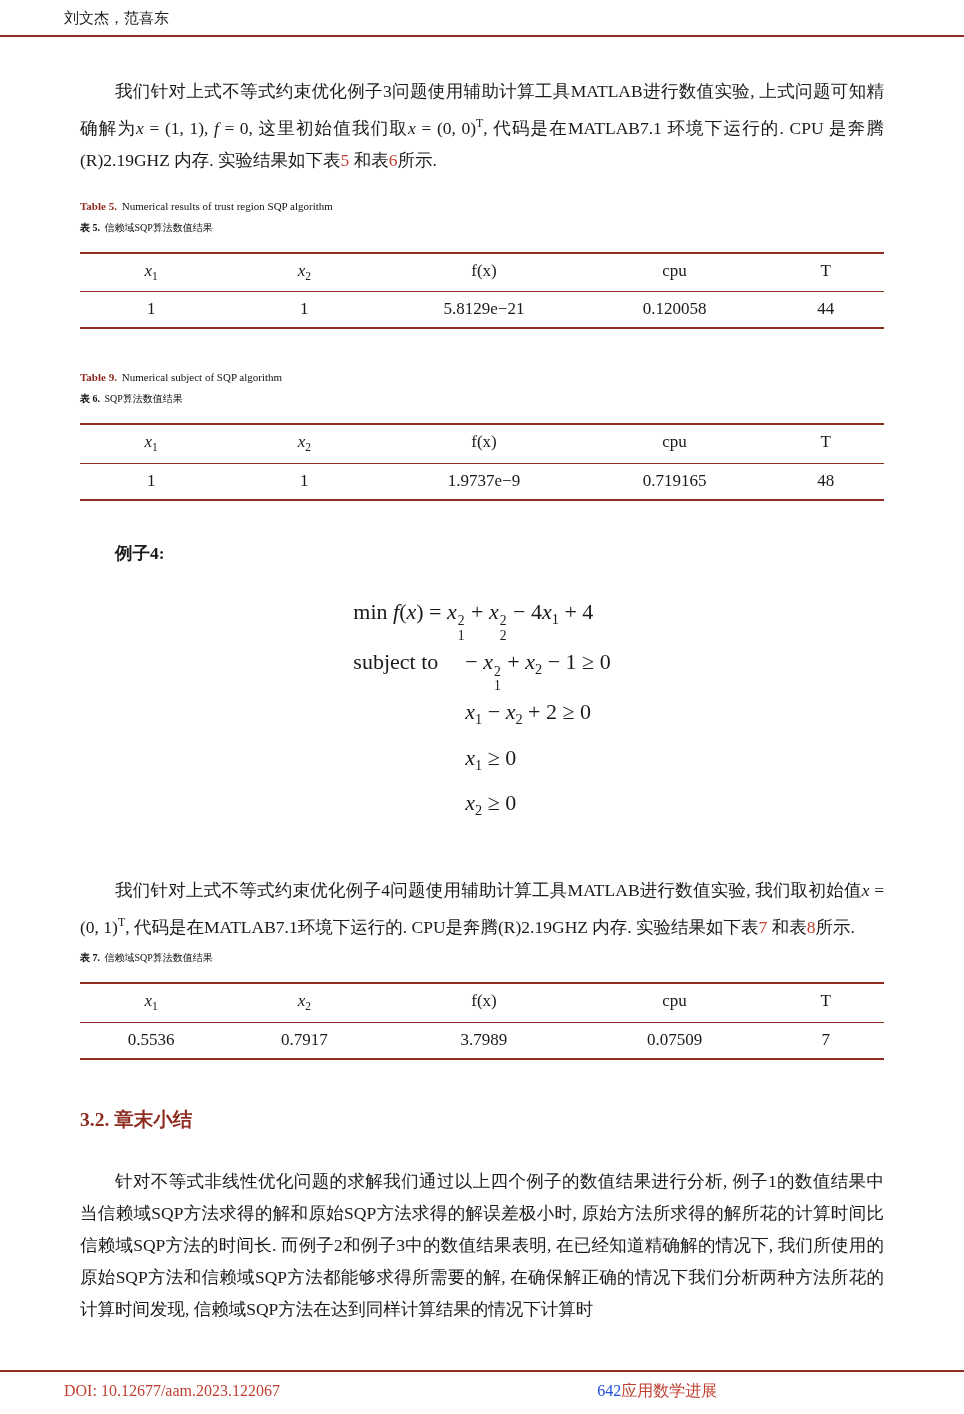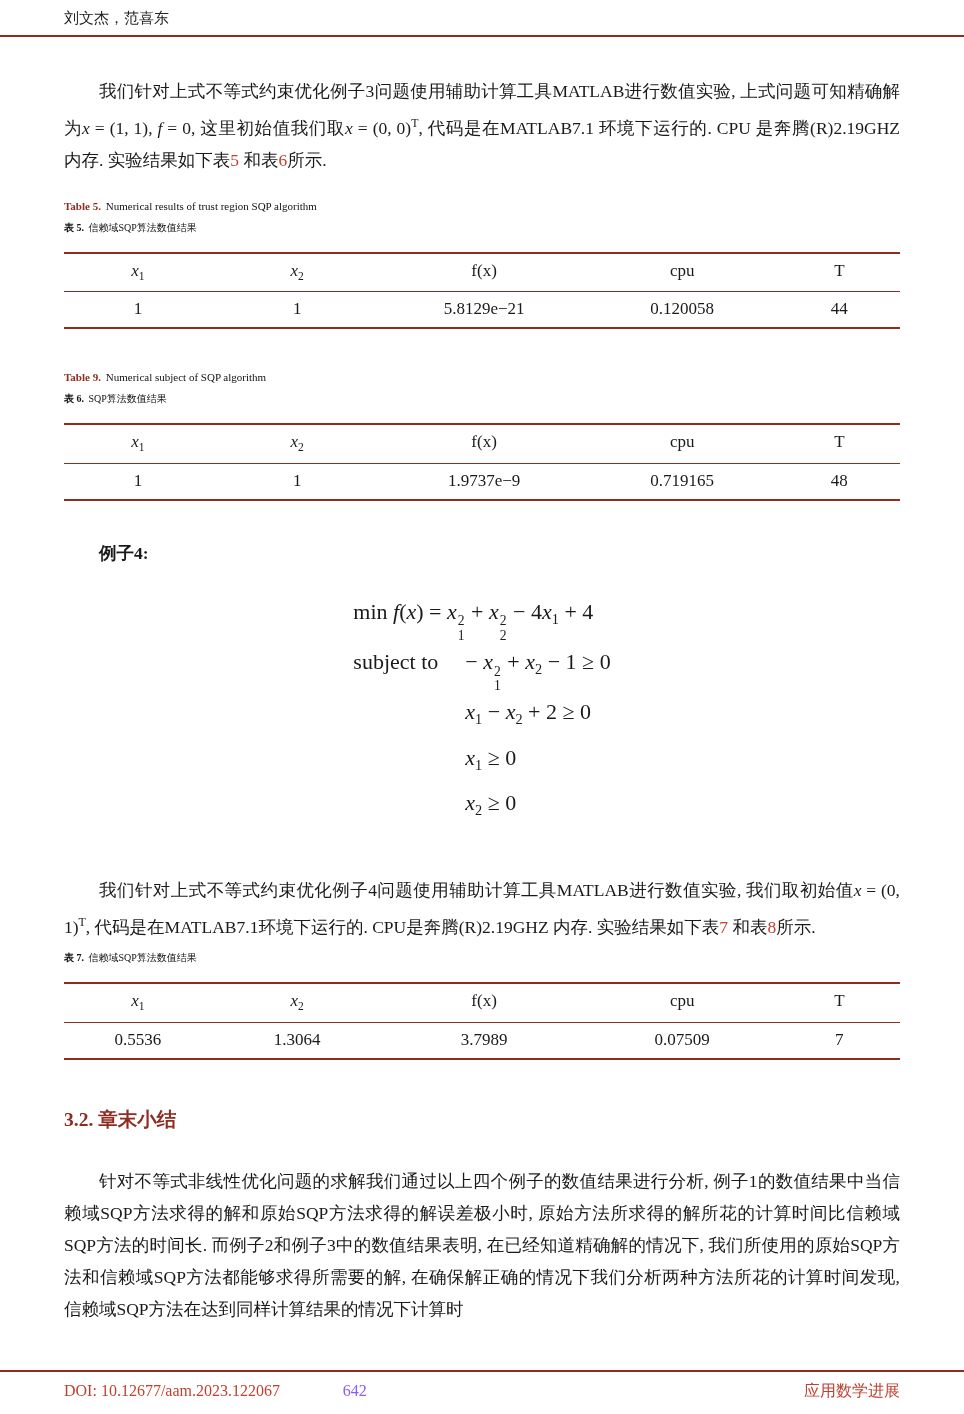--- a/index.html
+++ b/index.html
@@ -9,21 +9,21 @@
   }
   *{margin:0;padding:0;box-sizing:border-box;}
   html,body{background:#ffffff;}
   body{
     width:964px;height:1414px;position:relative;overflow:hidden;
     font-family:"Liberation Serif","DejaVu Serif",serif;
     color:var(--ink);
   }
   .header-bar{padding:9px 64px 7px;font-size:15px;color:#222;}
   .header-rule{height:2px;background:var(--maroon);}
-  .content{padding:0 64px;}
+  .content{padding:0 80px;}
   p.body-par{
     font-size:17.5px;line-height:32px;text-align:justify;text-indent:2em;
     margin-top:38px;
   }
   p.body-par sup,.caption sup{font-size:0.68em;}
   i{font-style:italic;}
   .ref-link{color:var(--red);cursor:pointer;}
 
   
   .caption{margin-top:24px;font-size:11px;color:#111;}
@@ -55,22 +55,22 @@
   }
 
   
   .section-heading{margin-top:46px;font-size:19.5px;font-weight:bold;color:var(--maroon);}
 
   
   .footer{position:absolute;left:0;right:0;bottom:0;}
   .footer-rule{height:2px;background:var(--maroon);}
   .footer-row{display:flex;align-items:baseline;padding:9px 64px 12px;font-size:16px;}
   .footer-doi{flex:1;text-align:left;color:var(--red);cursor:pointer;}
-  .footer-page{flex:1;text-align:left;color:#8b5cf6;}
-  .footer-journal{flex:1;text-align:right;color:var(--red);cursor:pointer;}
+  .footer-page{flex:1;text-align:right;color:#1d4ed8;}
+  .footer-journal{flex:1;color:var(--red);cursor:pointer;}
 </style>
 </head>
 <body>
 
 <div>
 
   <div class="header-bar">
     <span>刘文杰，范喜东</span>
   </div>
   <div class="header-rule"></div>
@@ -157,21 +157,21 @@
       <div class="t-head">
           <div class="t-cell t-hcell"><i>x</i><sub>1</sub></div>
           <div class="t-cell t-hcell"><i>x</i><sub>2</sub></div>
           <div class="t-cell t-hcell">f(x)</div>
           <div class="t-cell t-hcell">cpu</div>
           <div class="t-cell t-hcell">T</div>
         </div>
       <div class="t-body">
           <div class="t-row">
             <div class="t-cell">0.5536</div>
-            <div class="t-cell">1.3064</div>
+            <div class="t-cell">0.7917</div>
             <div class="t-cell">3.7989</div>
             <div class="t-cell">0.07509</div>
             <div class="t-cell">7</div>
           </div>
         </div>
     </div>
 
     <div class="section-heading">3.2. 章末小结</div>
 
     <p class="body-par" style="margin-top:32px;">针对不等式非线性优化问题的求解我们通过以上四个例子的数值结果进行分析, 例子1的数值结果中当信赖域SQP方法求得的解和原始SQP方法求得的解误差极小时, 原始方法所求得的解所花的计算时间比信赖域SQP方法的时间长. 而例子2和例子3中的数值结果表明, 在已经知道精确解的情况下, 我们所使用的原始SQP方法和信赖域SQP方法都能够求得所需要的解, 在确保解正确的情况下我们分析两种方法所花的计算时间发现, 信赖域SQP方法在达到同样计算结果的情况下计算时</p>

